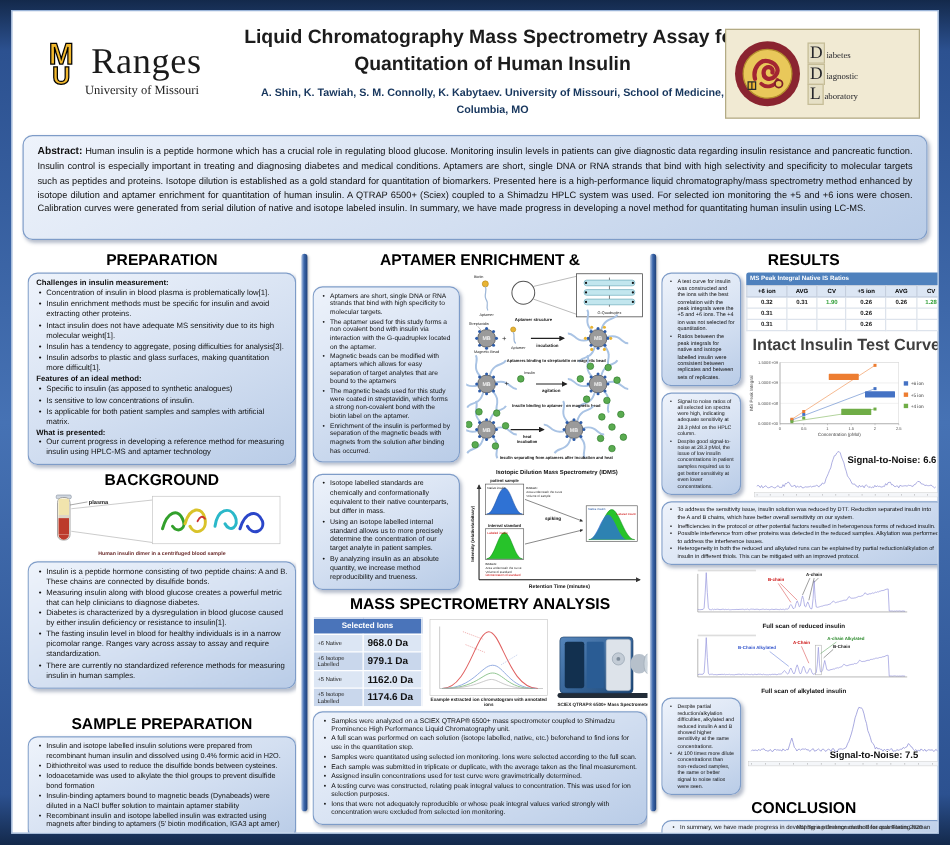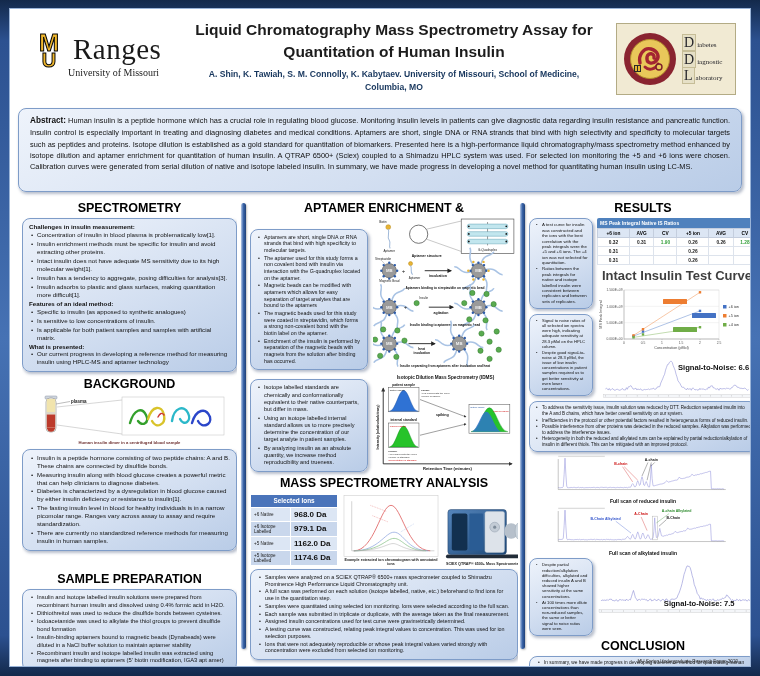--- a/index.html
+++ b/index.html
@@ -9,21 +9,21 @@
   .poster{position:relative;width:100%;height:100%;background:#fff;border:1.5px solid #9ab4d8;overflow:hidden}
   
   .header{position:absolute;left:4px;top:2px;right:4px;height:96px}
   .mizzou{position:absolute;left:16px;top:18px;width:165px}
   .mizzou-row{display:flex;align-items:center;gap:5px}
   .mizzou-word{font-family:"Liberation Serif",serif;font-size:29px;color:#1a1a1a;letter-spacing:.5px}
   .mizzou-sub{font-family:"Liberation Serif",serif;font-size:10px;color:#222;margin-top:-2px;margin-left:38px;white-space:nowrap}
   .titleblock{position:absolute;left:180px;right:152px;top:8px;text-align:center}
   .title{font-size:15.5px;font-weight:bold;color:#1c1c1c;line-height:1.4}
   .authors{margin-top:6px;font-size:8.6px;font-weight:bold;color:#17365d;line-height:1.45}
-  .ddl{position:absolute;right:10px;top:12px;width:120px;height:72px;background:#f1ead3;border:1px solid #b3ab85;display:flex;align-items:center;gap:4px;padding:3px 5px}
+  .ddl{position:absolute;right:10px;top:12px;width:156px;height:72px;background:#f1ead3;border:1px solid #b3ab85;display:flex;align-items:center;gap:4px;padding:3px 5px}
   .ddl-text div{font-family:"Liberation Serif",serif;color:#26262b;line-height:1.05;white-space:nowrap}
   .ddl-initial{font-size:14px;background:#e6e0c6;border:.5px solid #c6bd97;padding:0 1px;margin-right:1px}
   .ddl-rest{font-size:7px}
   
   .box{background:linear-gradient(155deg,#eef3fb 0%,#d3dff1 55%,#b9cce7 100%);border:1px solid #7e9cc8;border-radius:8px;box-shadow:1.5px 2px 3px rgba(50,70,110,.35)}
   .abstract{position:absolute;left:8px;right:8px;top:99px;height:84px;padding:6px 11px;font-size:7.4px;line-height:1.52;text-align:justify;color:#101010}
   .abstract b{font-size:8.2px}
   
   .divider{position:absolute;top:194px;width:5px;height:446px;border-radius:3px;background:linear-gradient(90deg,#b7c9e6,#3c67ab 45%,#1e3f77);box-shadow:1px 1px 2px rgba(0,0,0,.25)}
   #div1{left:231px} #div2{left:510px}
@@ -117,21 +117,21 @@
 
   <div class="abstract box">
     <b>Abstract:</b>
     <span>Human insulin is a peptide hormone which has a crucial role in regulating blood glucose. Monitoring insulin levels in patients can give diagnostic data regarding insulin resistance and pancreatic function. Insulin control is especially important in treating and diagnosing diabetes and medical conditions. Aptamers are short, single DNA or RNA strands that bind with high selectivity and specificity to molecular targets such as peptides and proteins. Isotope dilution is established as a gold standard for quantitation of biomarkers. Presented here is a high-performance liquid chromatography/mass spectrometry method enhanced by isotope dilution and aptamer enrichment for quantitation of human insulin. A QTRAP 6500+ (Sciex) coupled to a Shimadzu HPLC system was used. For selected ion monitoring the +5 and +6 ions were chosen. Calibration curves were generated from serial dilution of native and isotope labeled insulin. In summary, we have made progress in developing a novel method for quantitating human insulin using LC-MS.</span>
   </div>
 
   <div class="divider" id="div1"></div>
   <div class="divider" id="div2"></div>
 
   <div class="col" id="col1">
-    <div class="h1">SPECTROMETRY</div>
+    <div class="h1">PREPARATION</div>
     <div class="box introbox">
       <div class="sub">Challenges in insulin measurement:</div>
       <ul class="bul">
             <li>Concentration of insulin in blood plasma is problematically low[1].</li>
             <li>Insulin enrichment methods must be specific for insulin and avoid extracting other proteins.</li>
             <li>Intact insulin does not have adequate MS sensitivity due to its high molecular weight[1].</li>
             <li>Insulin has a tendency to aggregate, posing difficulties for analysis[3].</li>
             <li>Insulin adsorbs to plastic and glass surfaces, making quantitation more difficult[1].</li>
           </ul>
       <div class="sub">Features of an ideal method:</div>

